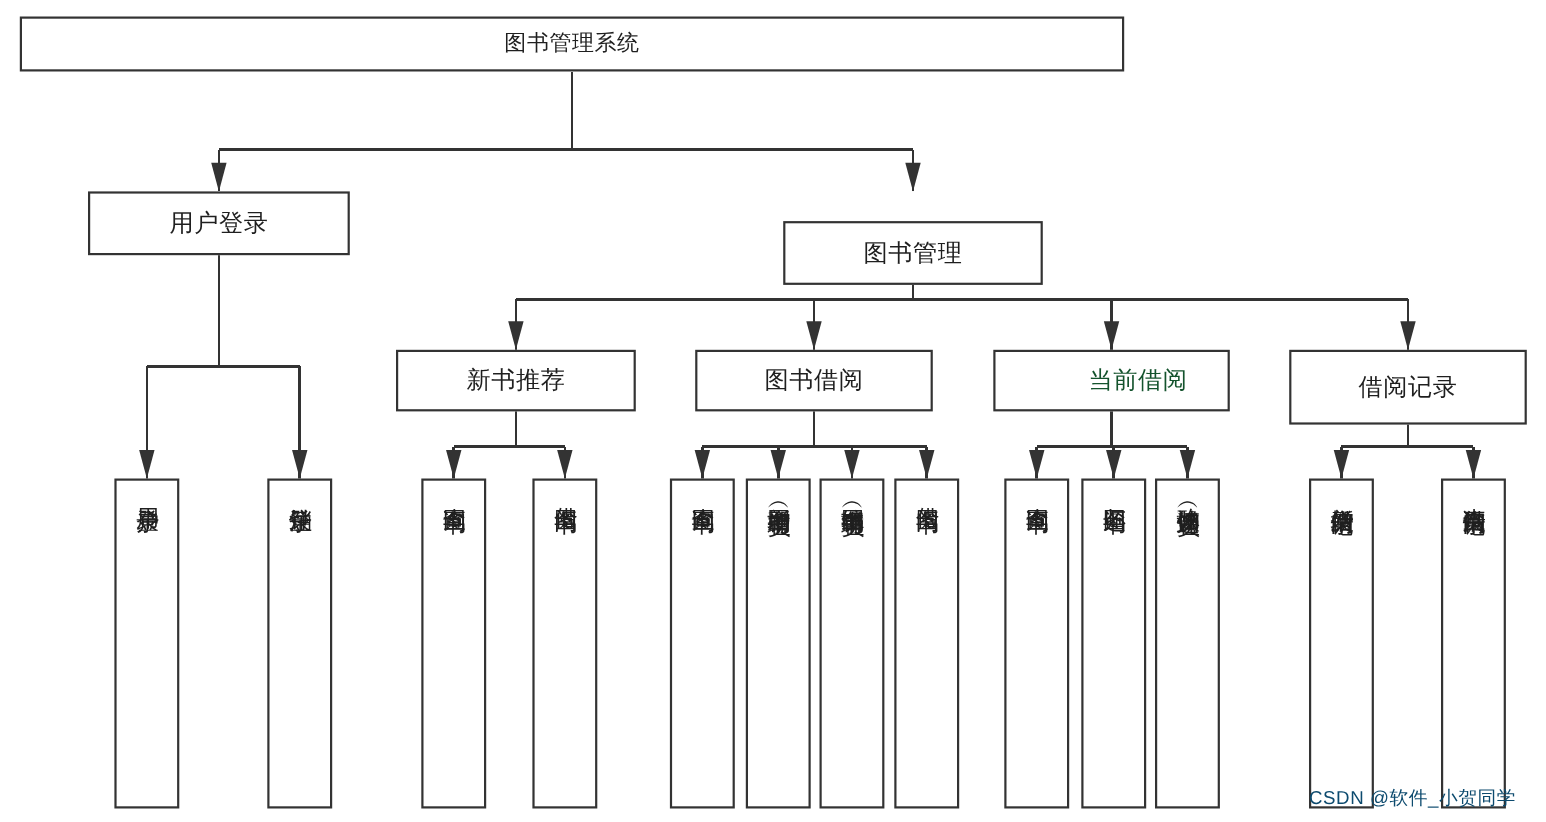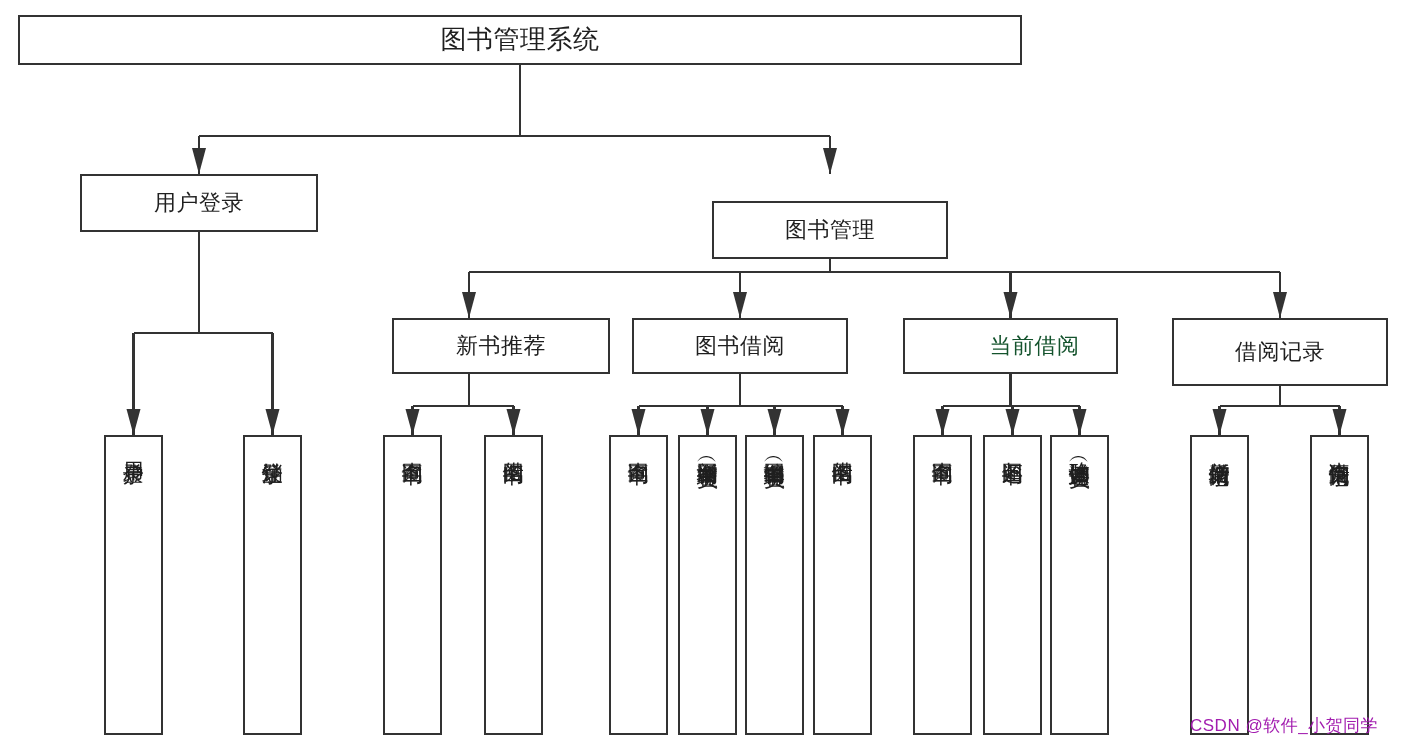--- a/index.html
+++ b/index.html
@@ -39,21 +39,21 @@
   .node-label {
     color: #1f1f1f;
     font-size: 22px;
     line-height: 1.06;
     letter-spacing: 0.5px;
     white-space: pre;
     text-align: center;
   }
   
   .node.level-0 .node-label {
-    font-size: 26px;
+    font-size: 20px;
   }
   
   .node.level-1 .node-label,
   .node.level-2 .node-label {
     font-size: 22px;
   }
   
   .node.leaf {
     align-items: flex-start;
     padding-top: 8px;
@@ -64,21 +64,21 @@
     font-size: 21px;
     line-height: 1.12;
     letter-spacing: 1px;
     max-height: 100%;
   }
   .watermark {
     position: absolute;
     left: 1190px;
     top: 714px;
     font-size: 17px;
-    color: #a21caf;
+    color: #0c4a6e;
     white-space: nowrap;
     letter-spacing: 0.5px;
     font-family: "Liberation Sans", "DejaVu Sans", sans-serif;
   }
 </style>
 </head>
 <body>
 
 <div id="diagram-canvas">
 
@@ -140,21 +140,21 @@
   <div id="nodes-layer">
       <div class="node level-0" style="left: 18px; top: 15px; width: 1004px; height: 50px; border-color: rgb(51, 51, 51); background: rgb(255, 255, 255);">
         <span class="node-label" style="color: rgb(31, 31, 31);">图书管理系统</span>
       </div>
       <div class="node level-1" style="left: 80px; top: 174px; width: 238px; height: 58px; border-color: rgb(51, 51, 51); background: rgb(255, 255, 255);">
         <span class="node-label" style="color: rgb(31, 31, 31);">用户登录</span>
       </div>
       <div class="node level-1" style="left: 712px; top: 174px; width: 236px; height: 58px; border-color: rgb(51, 51, 51); background: rgb(255, 255, 255); margin-top: 27px;">
         <span class="node-label" style="color: rgb(31, 31, 31);">图书管理</span>
       </div>
-      <div class="node level-2" style="left: 360px; top: 318px; width: 218px; height: 56px; border-color: rgb(51, 51, 51); background: rgb(255, 255, 255); margin-left: 32px;">
+      <div class="node level-2" style="left: 360px; top: 318px; width: 218px; height: 56px; border-color: rgb(51, 51, 51); background: rgb(255, 255, 255);">
         <span class="node-label" style="color: rgb(31, 31, 31);">新书推荐</span>
       </div>
       <div class="node level-2" style="left: 632px; top: 318px; width: 216px; height: 56px; border-color: rgb(51, 51, 51); background: rgb(255, 255, 255);">
         <span class="node-label" style="color: rgb(31, 31, 31);">图书借阅</span>
       </div>
       <div class="node level-2" style="left: 903px; top: 318px; width: 215px; height: 56px; border-color: rgb(51, 51, 51); background: rgb(255, 255, 255);">
         <span class="node-label" style="color: #14532d; margin-left: 48px;">当前借阅</span>
       </div>
       <div class="node level-2" style="left: 1172px; top: 318px; width: 216px; height: 68px; border-color: rgb(51, 51, 51); background: rgb(255, 255, 255);">
         <span class="node-label" style="color: rgb(31, 31, 31);">借阅记录</span>

